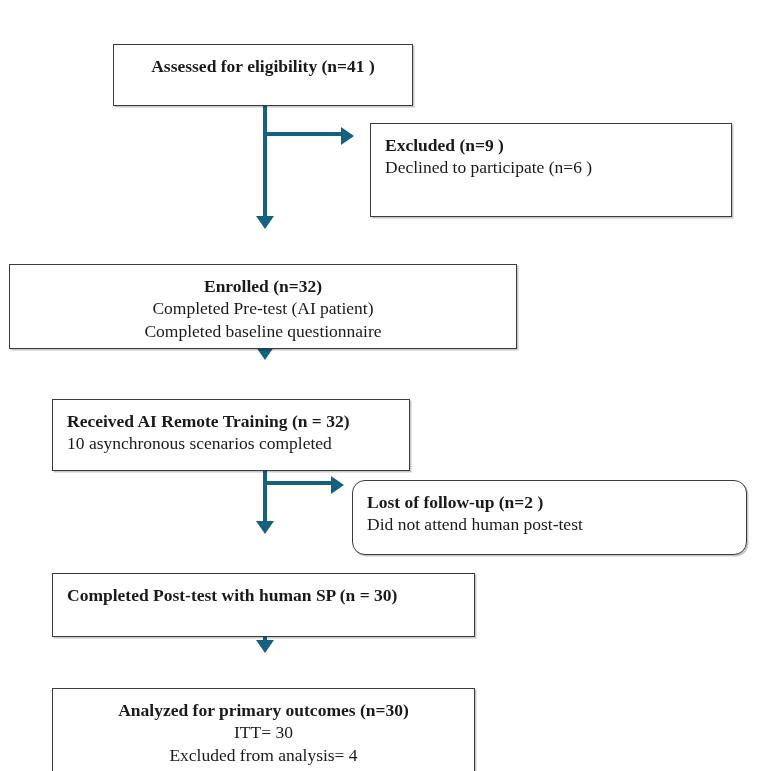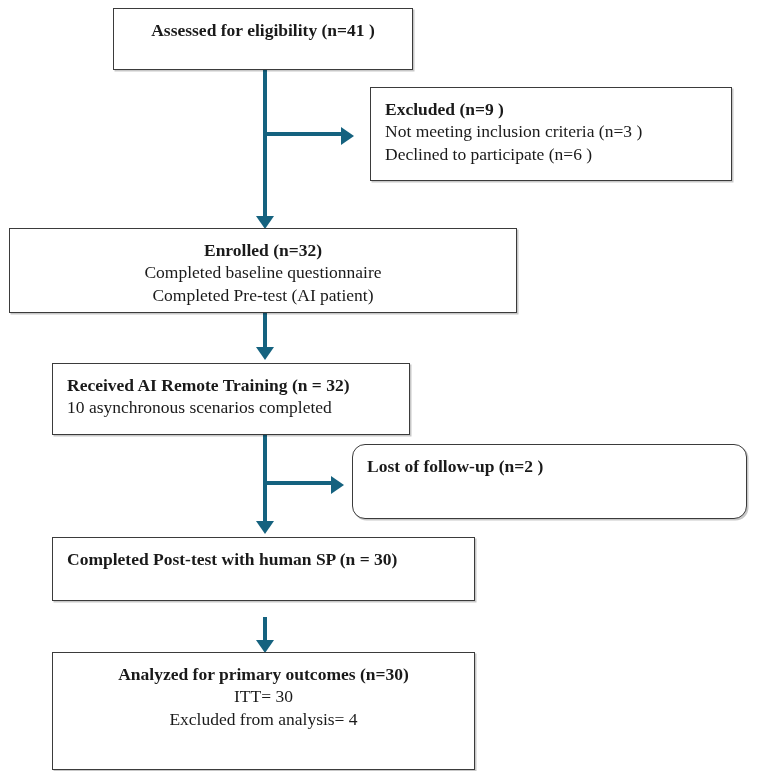--- a/index.html
+++ b/index.html
@@ -18,20 +18,21 @@
     background: #ffffff;
     overflow: hidden;
   }
 
   .node {
     position: absolute;
     box-sizing: border-box;
     background: #ffffff;
     border: 1.5px solid #3b3b3b;
     box-shadow: 1.5px 1.5px 0 0 rgba(0,0,0,0.22);
+    margin-top: 36px;
   }
   .node .inner {
     position: absolute;
     left: 0;
     right: 0;
     top: 10px;
     padding: 0 14px;
   }
   .node.center .inner { text-align: center; }
   .node.left .inner { text-align: left; }
@@ -93,43 +94,43 @@
 
   <div class="node center" style="left:113px; top:8px; width:300px; height:62px;">
     <div class="inner">
       <div class="line bold">Assessed for eligibility (n=41 )</div>
     </div>
   </div>
 
   <div class="node left" style="left:370px; top:87px; width:362px; height:94px;">
     <div class="inner">
       <div class="line bold">Excluded (n=9 )</div>
-      <div class="line">Not meeting inclusion criteria (n=3 )</div>
       <div class="line">Declined to participate (n=6 )</div>
     </div>
   </div>
 
   <div class="node center" style="left:9px; top:228px; width:508px; height:85px;">
     <div class="inner">
       <div class="line bold">Enrolled (n=32)</div>
+      <div class="line">Completed Pre-test (AI patient)</div>
       <div class="line">Completed baseline questionnaire</div>
-      <div class="line">Completed Pre-test (AI patient)</div>
     </div>
   </div>
 
   <div class="node left" style="left:52px; top:363px; width:358px; height:72px;">
     <div class="inner">
       <div class="line bold">Received AI Remote Training (n = 32)</div>
       <div class="line">10 asynchronous scenarios completed</div>
     </div>
   </div>
 
   <div class="node left" style="left:352px; top:444px; width:395px; height:75px;border-radius:13px;">
     <div class="inner">
       <div class="line bold">Lost of follow-up (n=2 )</div>
+      <div class="line">Did not attend human post-test</div>
     </div>
   </div>
 
   <div class="node left" style="left:52px; top:537px; width:423px; height:64px;">
     <div class="inner">
       <div class="line bold">Completed Post-test with human SP (n = 30)</div>
     </div>
   </div>
 
   <div class="node center" style="left:52px; top:652px; width:423px; height:118px;">

